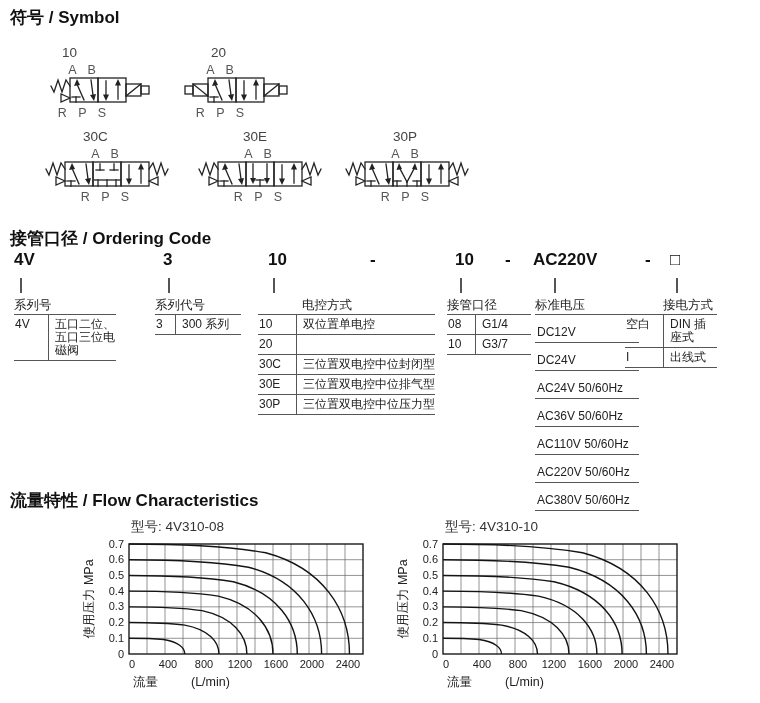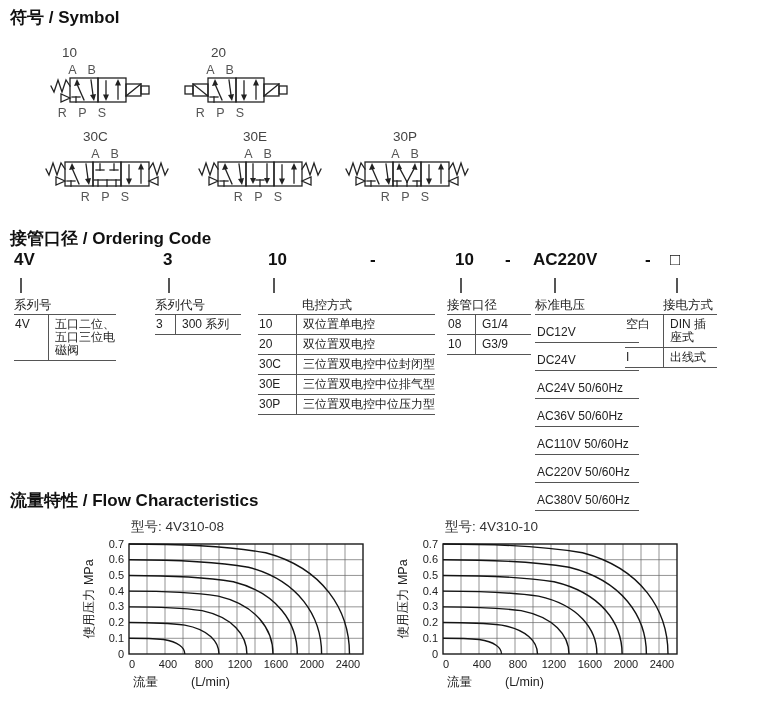--- a/index.html
+++ b/index.html
@@ -226,21 +226,20 @@
       <span class="t-desc">300 系列</span>
     </div>
   </div>
 <div class="t-table" style="left:258px;width:177px;--cw:34px;">
     <div class="t-row">
       <span class="t-code">10</span>
       <span class="t-desc">双位置单电控</span>
     </div>
     <div class="t-row">
       <span class="t-code">20</span>
-      <span class="t-desc">双位置双电控</span>
     </div>
     <div class="t-row">
       <span class="t-code">30C</span>
       <span class="t-desc">三位置双电控中位封闭型</span>
     </div>
     <div class="t-row">
       <span class="t-code">30E</span>
       <span class="t-desc">三位置双电控中位排气型</span>
     </div>
     <div class="t-row">
@@ -248,21 +247,21 @@
       <span class="t-desc">三位置双电控中位压力型</span>
     </div>
   </div>
 <div class="t-table" style="left:447px;width:84px;--cw:24px;">
     <div class="t-row">
       <span class="t-code">08</span>
       <span class="t-desc">G1/4</span>
     </div>
     <div class="t-row">
       <span class="t-code">10</span>
-      <span class="t-desc">G3/9</span>
+      <span class="t-desc">G3/7</span>
     </div>
   </div>
 <div class="t-table" style="left:535px;width:104px;">
     <div class="t-row">
       <span class="t-desc t-single">DC12V</span>
     </div>
     <div class="t-row">
       <span class="t-desc t-single">DC24V</span>
     </div>
     <div class="t-row">

